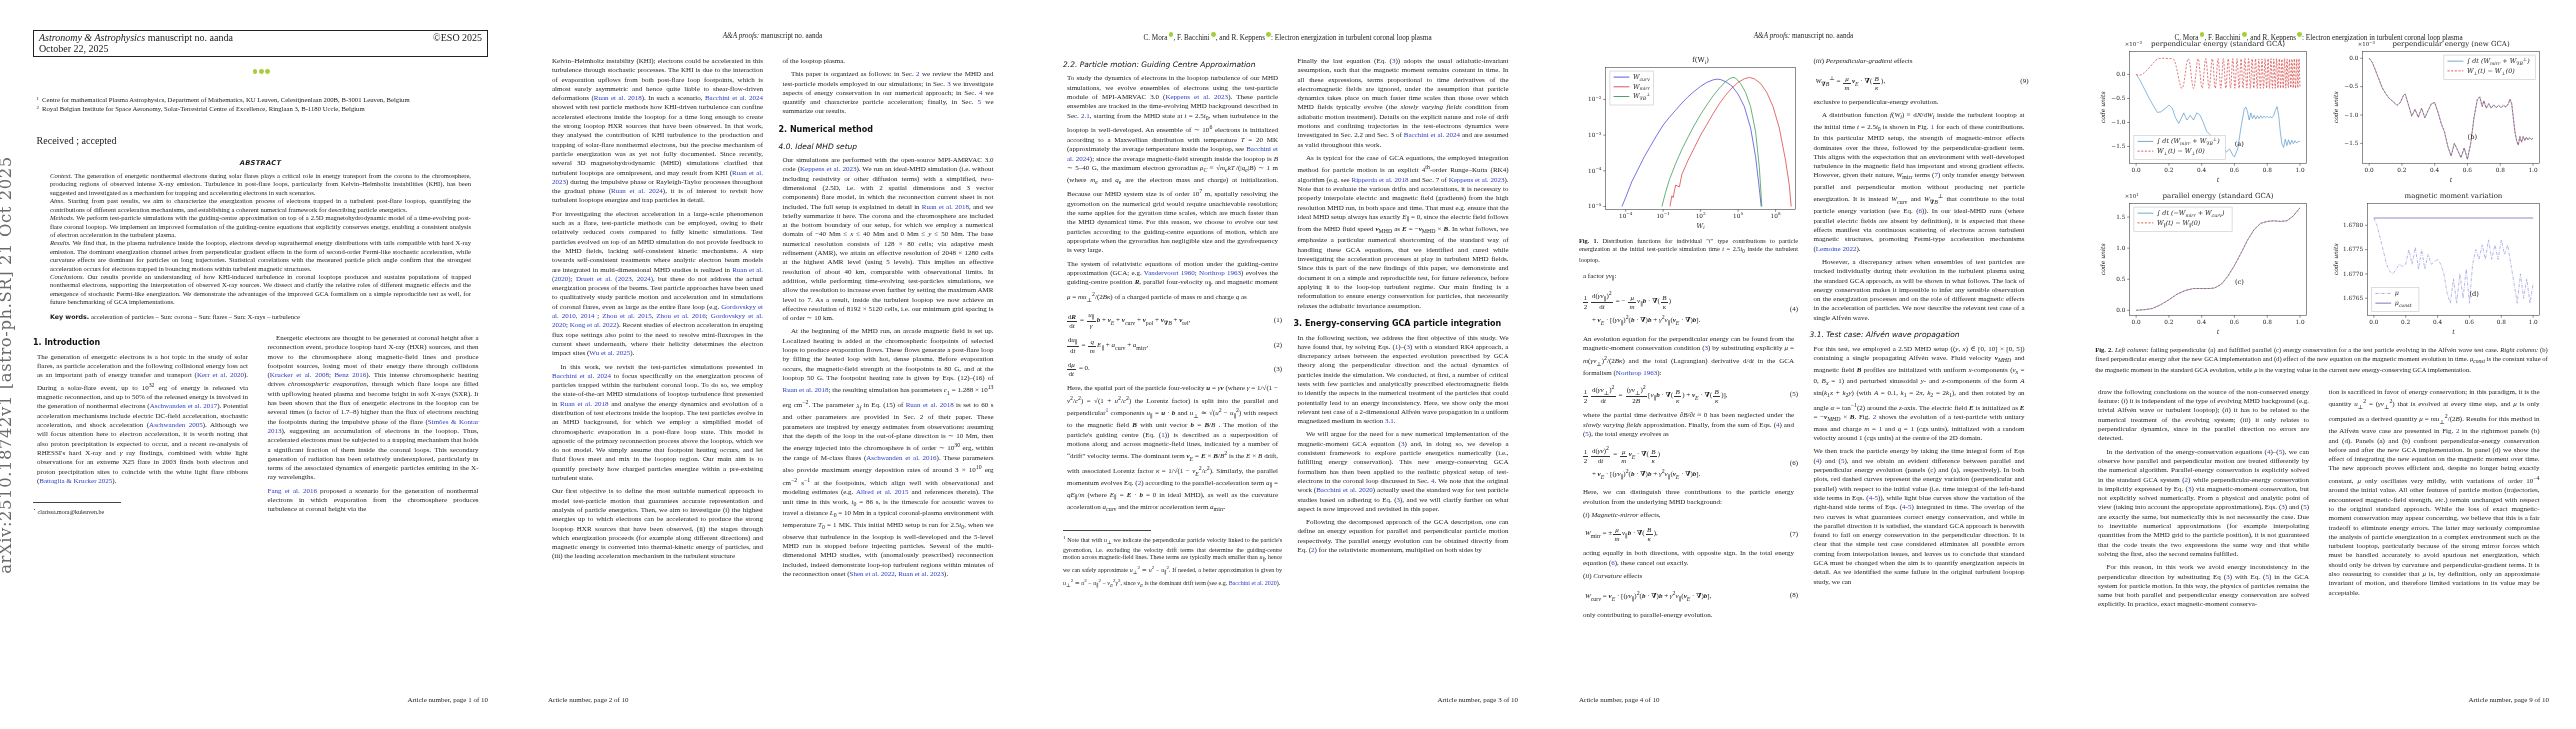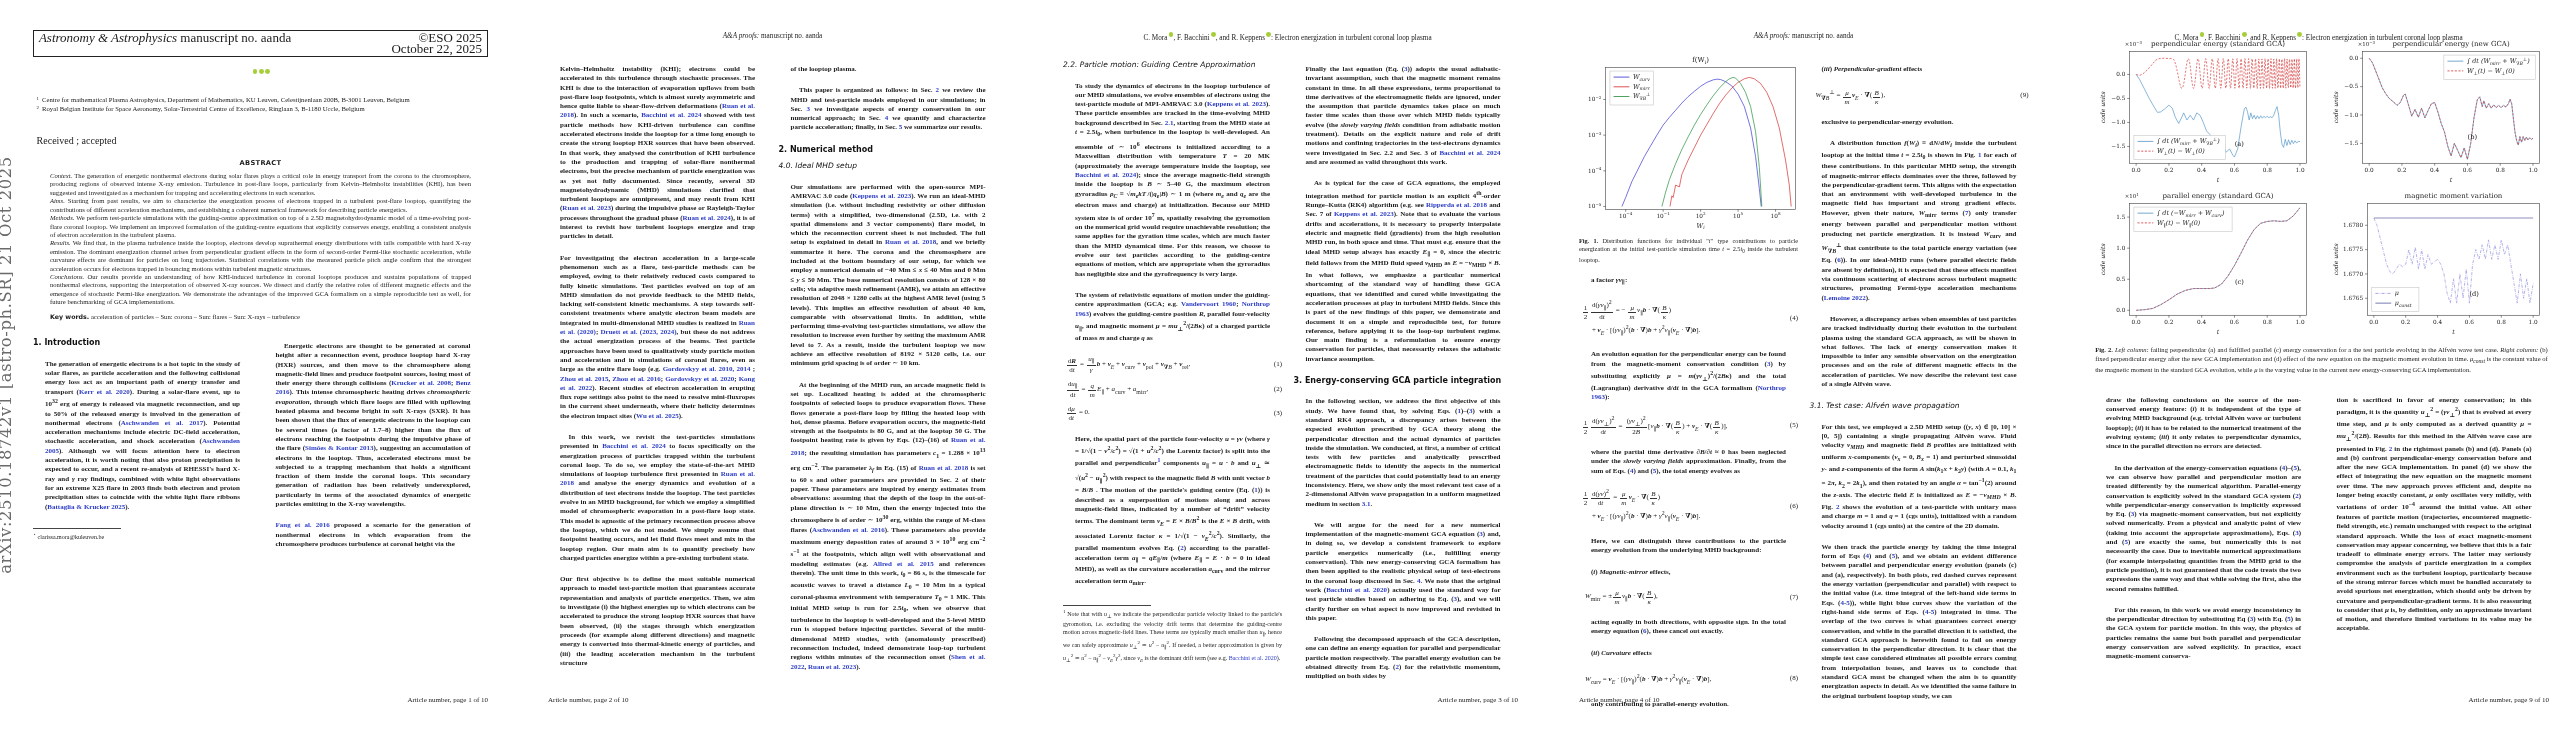--- a/index.html
+++ b/index.html
@@ -3,48 +3,48 @@
 <meta charset="utf-8">
 <style>
   html,body{margin:0;padding:0;background:#ffffff;}
   .canvas{position:relative;width:2576px;height:729px;background:#fff;overflow:hidden;
           font-family:"Liberation Serif","DejaVu Serif",serif;color:#1b1b1b;}
   .sheet{position:absolute;top:0;width:515px;height:729px;background:#fff;}
   .inner{position:absolute;left:33px;right:27px;top:0;}
   
   .arxiv{position:absolute;left:-3.6px;top:365px;transform:rotate(-90deg) translateX(-50%);transform-origin:0 0;
          white-space:nowrap;font-size:16.4px;color:#6b6b6b;letter-spacing:0.6px;font-family:"DejaVu Serif",serif;}
-  .p1box{border:0.6px solid #222;margin-top:30px;padding:2.4px 4.9px;font-size:13px;line-height:10.3px;text-align:right;}
+  .p1box{border:0.6px solid #222;margin-top:30px;padding:2.4px 4.9px;font-size:10px;line-height:10.3px;}
   .p1box .r1{display:flex;justify-content:space-between;}
   h1.title{font-family:"DejaVu Sans","Liberation Sans",sans-serif;font-weight:600;font-size:15px;
            line-height:19px;text-align:center;margin:36px 6px 0 6px;color:#111;}
   .authors{text-align:center;font-size:8.8px;margin-top:12px;}
   .orcid{display:inline-block;width:4.9px;height:4.9px;border-radius:50%;background:#a6ce39;margin-left:1.2px;
          vertical-align:super;}
   .affils{font-size:6.7px;line-height:8.8px;margin-top:16px;padding:0 3.6px;}
   .affils .aff{display:flex;}
   .affils .no{font-size:4.9px;vertical-align:super;margin-right:3px;position:relative;top:-1.2px;}
   .received{font-size:10px;margin-top:21px;padding-left:3.6px;}
   .absT{font-family:"DejaVu Sans","Liberation Sans",sans-serif;font-weight:bold;font-size:6.7px;
-        letter-spacing:0.3px;text-align:center;margin-top:13.4px;}
+        letter-spacing:0.3px;text-align:center;margin-top:13.4px;font-style:italic;}
   .abs{font-size:6.6px;line-height:8.4px;text-align:justify;margin:4.9px 17px 0 17px;}
   .abs p{margin:0;}
   .abs .lead{font-style:italic;}
   .kw{font-size:6.6px;margin:6.7px 17px 0 17px;text-align:justify;}
   .kw b{font-family:"DejaVu Sans","Liberation Sans",sans-serif;font-size:6.3px;}
   
   .runhead{position:absolute;left:0;right:0;top:32px;text-align:center;font-size:7.2px;}
   .foot{position:absolute;left:33px;right:27px;top:665px;font-size:7px;margin-top:31px;}
   .foot.right{text-align:right;} .foot.left{text-align:left;}
   
   .cols{display:flex;gap:11.5px;text-align:justify;}
   .col{width:219px;font-size:7px;line-height:9.3px;}
   .tall{margin-top:53px;}
   .p1cols{margin-top:9.7px;}
-  .col p{margin:12px;font-weight:bold;}
+  .col p{margin:4px;}
   .col p.ind{text-indent:8.5px;}
   .col h2{font-family:"DejaVu Sans","Liberation Sans",sans-serif;font-size:8px;margin:8.5px 0 4.9px 0;color:#111;}
   .col h3{font-family:"DejaVu Sans","Liberation Sans",sans-serif;font-style:oblique;font-weight:normal;
           font-size:7.5px;margin:7.3px 0 4.9px 0;color:#111;}
   .l{color:#2b3cc4;}
   .eqrow{display:flex;align-items:center;margin:6px 0;}
   .eqb{flex:1;font-size:7px;line-height:12px;text-align:left;padding-left:2.4px;}
   .eqn{font-size:7px;padding-left:2.4px;}
   .fr{display:inline-block;vertical-align:-0.85em;text-align:center;margin:0 1.2px;line-height:1.15;}
   .fr .n{display:block;border-bottom:0.6px solid #333;padding:0 1.2px;}

